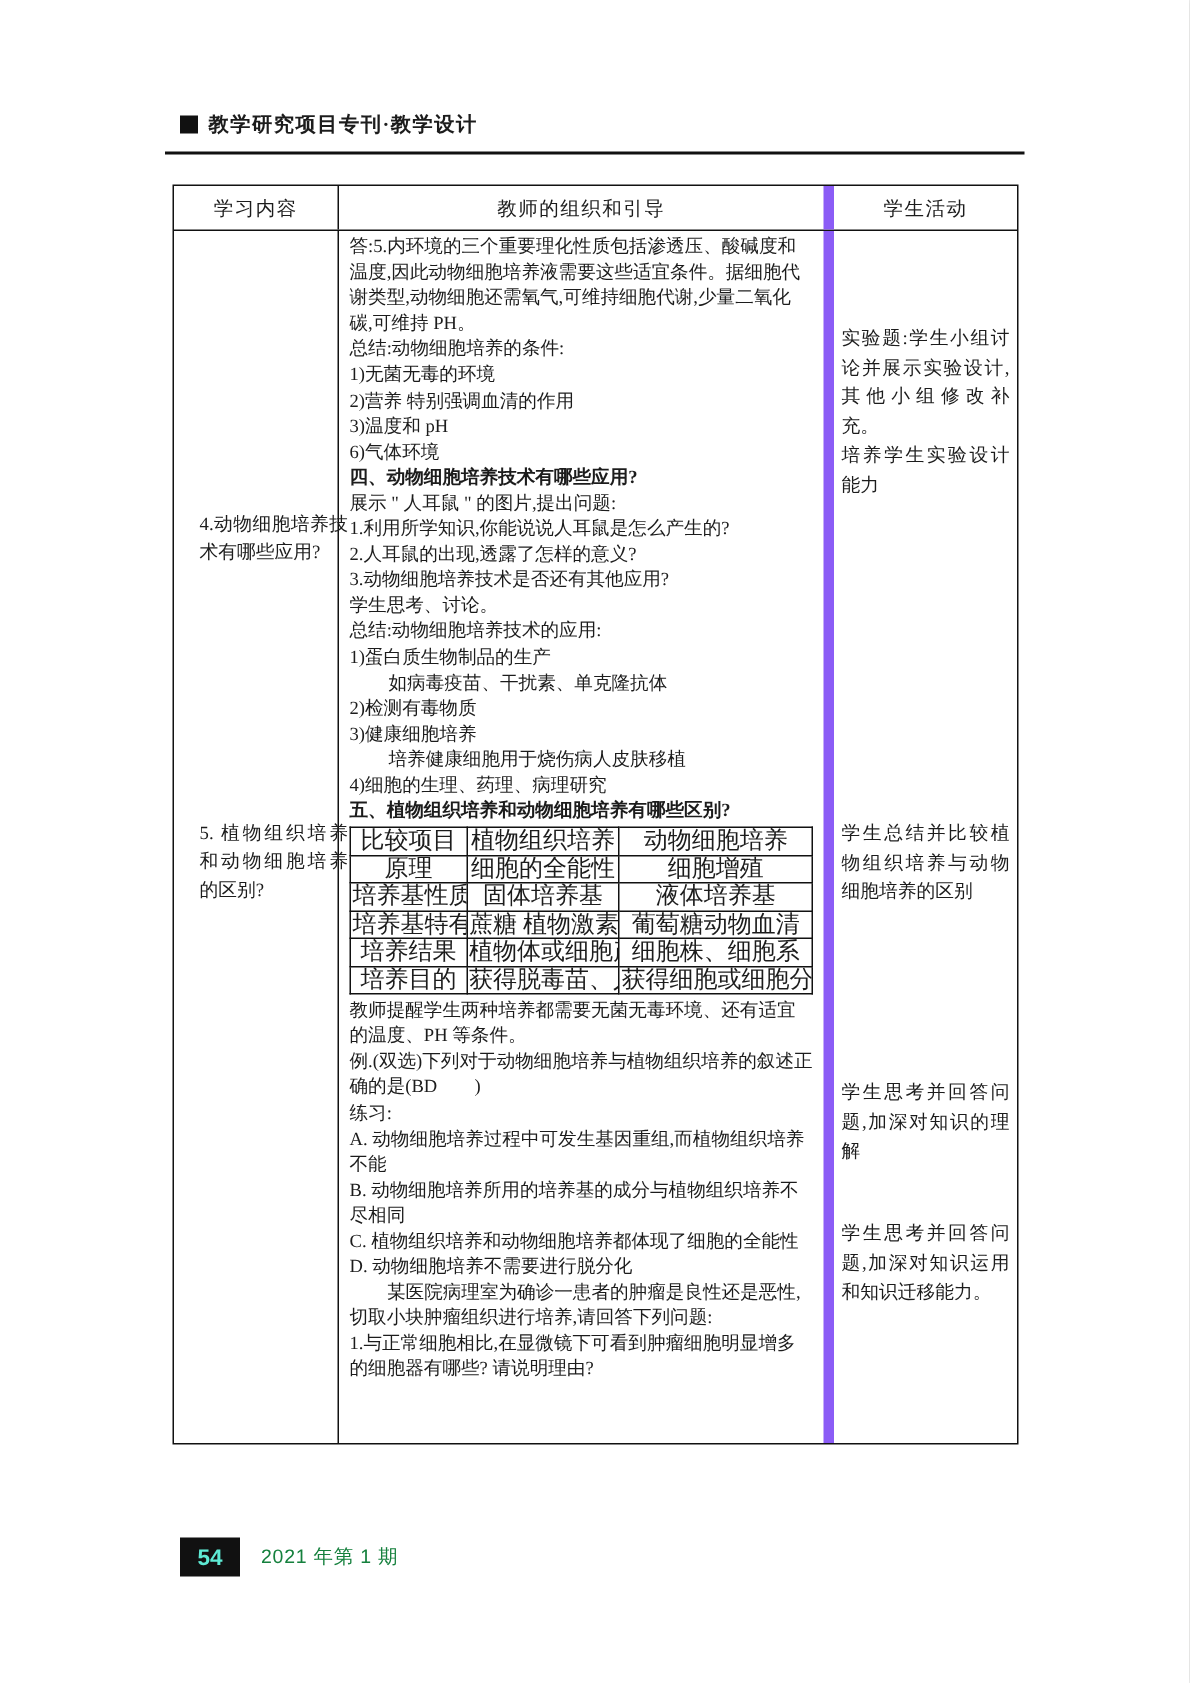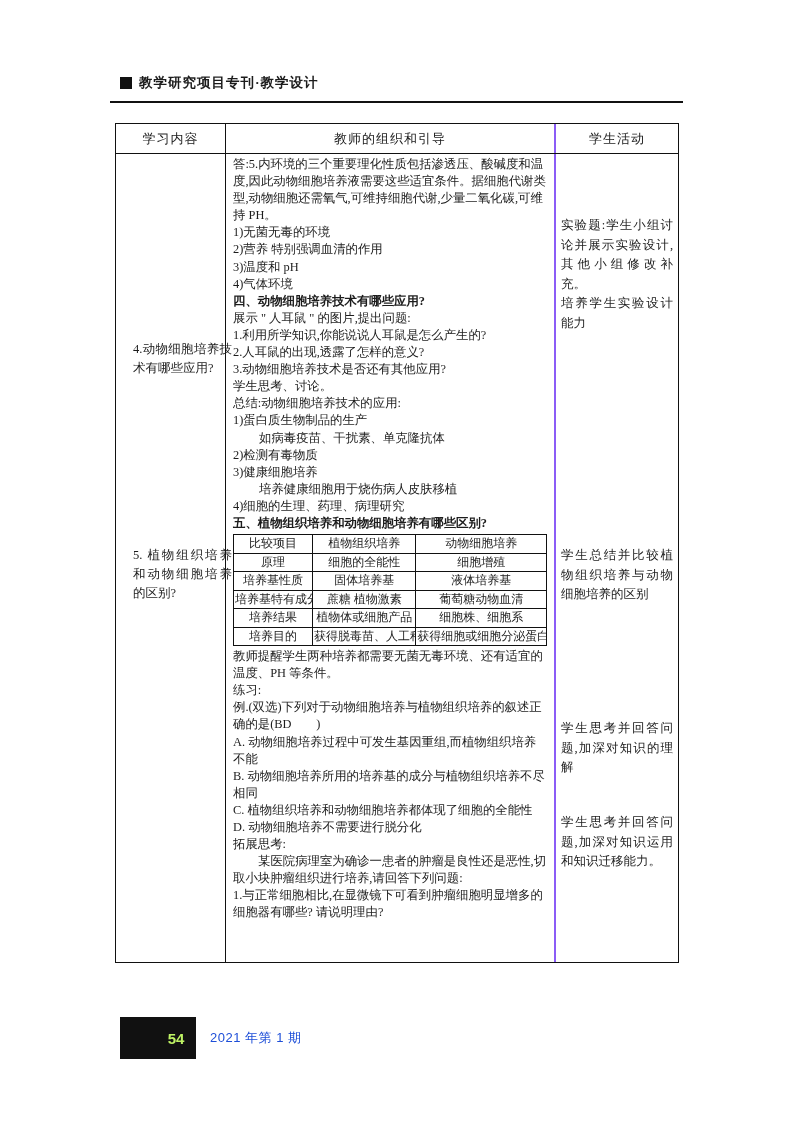--- a/index.html
+++ b/index.html
@@ -25,21 +25,21 @@
   }
   
   .lesson-table{
     position:absolute;left:115px;top:123px;width:564px;height:840px;
     border:1.6px solid #111;box-sizing:border-box;
     display:flex;flex-direction:column;
   }
   .thead-row{display:flex;height:29px;border-bottom:1px solid #111;flex:0 0 auto;}
   .tbody-row{display:flex;flex:1 1 auto;min-height:0;}
   .col-learning{width:110px;flex:0 0 110px;border-right:1px solid #111;box-sizing:border-box;position:relative;}
-  .col-teacher{width:330px;flex:0 0 330px;border-right:2px solid #8b5cf6;box-sizing:border-box;position:relative;}
+  .col-teacher{width:330px;flex:0 0 330px;border-right:7px solid #8b5cf6;box-sizing:border-box;position:relative;}
   .col-student{flex:1 1 auto;box-sizing:border-box;position:relative;}
   .thead-row .hcell{
     display:flex;align-items:center;justify-content:center;
     font-size:13px;letter-spacing:1px;
   }
   
   .learning-item{
     position:absolute;left:12px;width:100%;box-sizing:border-box;
     padding:0 5px;font-size:12.5px;line-height:19px;text-align:justify;
   }
@@ -50,21 +50,21 @@
     padding:2px 7px 0 7px;font-size:12.4px;line-height:17.1px;
     overflow:hidden;height:100%;box-sizing:border-box;
   }
   .para{white-space:normal;}
   .para.bold{font-weight:bold;}
   .para.indent{padding-left:26px;}
   .para.first-indent{text-indent:25px;}
   
   .cmp-table{
     width:100%;border-collapse:collapse;margin:2px 0 2px 0;
-    font-size:12px;table-layout:fixed;
+    font-size:16px;table-layout:fixed;
   }
   .cmp-table td{
     border:1px solid #111;text-align:center;vertical-align:middle;
     height:17.5px;padding:0 1px;overflow:hidden;white-space:nowrap;
   }
   .cmp-table td:nth-child(1){width:25%;}
   .cmp-table td:nth-child(2){width:33%;}
   .cmp-table td:nth-child(3){width:42%;}
   
   .student-block{
@@ -76,25 +76,25 @@
   .student-block.pos-3{top:392px;}
   .student-block.pos-4{top:565px;}
   .student-block.pos-5{top:659px;}
   
   .footer{
     position:absolute;left:120px;top:1025px;height:26px;
     display:flex;align-items:center;gap:14px;
     font-family:"Liberation Sans","DejaVu Sans",sans-serif;
   }
   .page-num-box{
-    width:40px;height:42px;background:#111;color:#bef264;
+    width:40px;height:26px;background:#111;color:#5eead4;
     display:flex;align-items:center;justify-content:center;
-    font-size:15px;font-weight:bold;padding-left:36px;
-  }
-  .issue-label{font-size:13px;color:#1d4ed8;letter-spacing:.5px;}
+    font-size:15px;font-weight:bold;
+  }
+  .issue-label{font-size:13px;color:#15803d;letter-spacing:.5px;}
 </style>
 </head>
 <body>
 
 <div class="page">
 
   <div class="running-head">
     <span class="head-square"></span>
     <span>教学研究项目专刊·教学设计</span>
   </div>
@@ -112,24 +112,25 @@
 
       <div class="col-learning">
         <div class="learning-item pos-a">4.动物细胞培养技术有哪些应用?</div>
         <div class="learning-item pos-b">5. 植物组织培养和动物细胞培养的区别?</div>
       </div>
 
       <div class="col-teacher">
         <div class="teacher-flow">
           <div id="teacher-before">
               <div class="para">答:5.内环境的三个重要理化性质包括渗透压、酸碱度和温度,因此动物细胞培养液需要这些适宜条件。据细胞代谢类型,动物细胞还需氧气,可维持细胞代谢,少量二氧化碳,可维持 PH。</div>
+              <div class="para">总结:动物细胞培养的条件:</div>
               <div class="para">1)无菌无毒的环境</div>
               <div class="para">2)营养 特别强调血清的作用</div>
               <div class="para">3)温度和 pH</div>
-              <div class="para">4)气体环境</div>
+              <div class="para">6)气体环境</div>
               <div class="para bold">四、动物细胞培养技术有哪些应用?</div>
               <div class="para">展示 " 人耳鼠 " 的图片,提出问题:</div>
               <div class="para">1.利用所学知识,你能说说人耳鼠是怎么产生的?</div>
               <div class="para">2.人耳鼠的出现,透露了怎样的意义?</div>
               <div class="para">3.动物细胞培养技术是否还有其他应用?</div>
               <div class="para">学生思考、讨论。</div>
               <div class="para">总结:动物细胞培养技术的应用:</div>
               <div class="para">1)蛋白质生物制品的生产</div>
               <div class="para indent">如病毒疫苗、干扰素、单克隆抗体</div>
               <div class="para">2)检测有毒物质</div>
@@ -167,27 +168,26 @@
                 </tr>
                 <tr>
                   <td>培养目的</td>
                   <td>获得脱毒苗、人工种子</td>
                   <td>获得细胞或细胞分泌蛋白等</td>
                 </tr>
               </tbody>
           </table>
           <div id="teacher-after">
               <div class="para">教师提醒学生两种培养都需要无菌无毒环境、还有适宜的温度、PH 等条件。</div>
+              <div class="para">例.(双选)下列对于动物细胞培养与植物组织培养的叙述正确的是(BD　　)</div>
               <div class="para">练习:</div>
-              <div class="para">例.(双选)下列对于动物细胞培养与植物组织培养的叙述正确的是(BD　　)</div>
               <div class="para">A. 动物细胞培养过程中可发生基因重组,而植物组织培养不能</div>
               <div class="para">B. 动物细胞培养所用的培养基的成分与植物组织培养不尽相同</div>
               <div class="para">C. 植物组织培养和动物细胞培养都体现了细胞的全能性</div>
               <div class="para">D. 动物细胞培养不需要进行脱分化</div>
-              <div class="para">拓展思考:</div>
               <div class="para first-indent">某医院病理室为确诊一患者的肿瘤是良性还是恶性,切取小块肿瘤组织进行培养,请回答下列问题:</div>
               <div class="para">1.与正常细胞相比,在显微镜下可看到肿瘤细胞明显增多的细胞器有哪些? 请说明理由?</div>
             </div>
         </div>
       </div>
 
       <div class="col-student">
         <div class="student-block pos-1">
           <div>实验题:学生小组讨论并展示实验设计,其他小组修改补充。</div>
           <div>培养学生实验设计能力</div>

